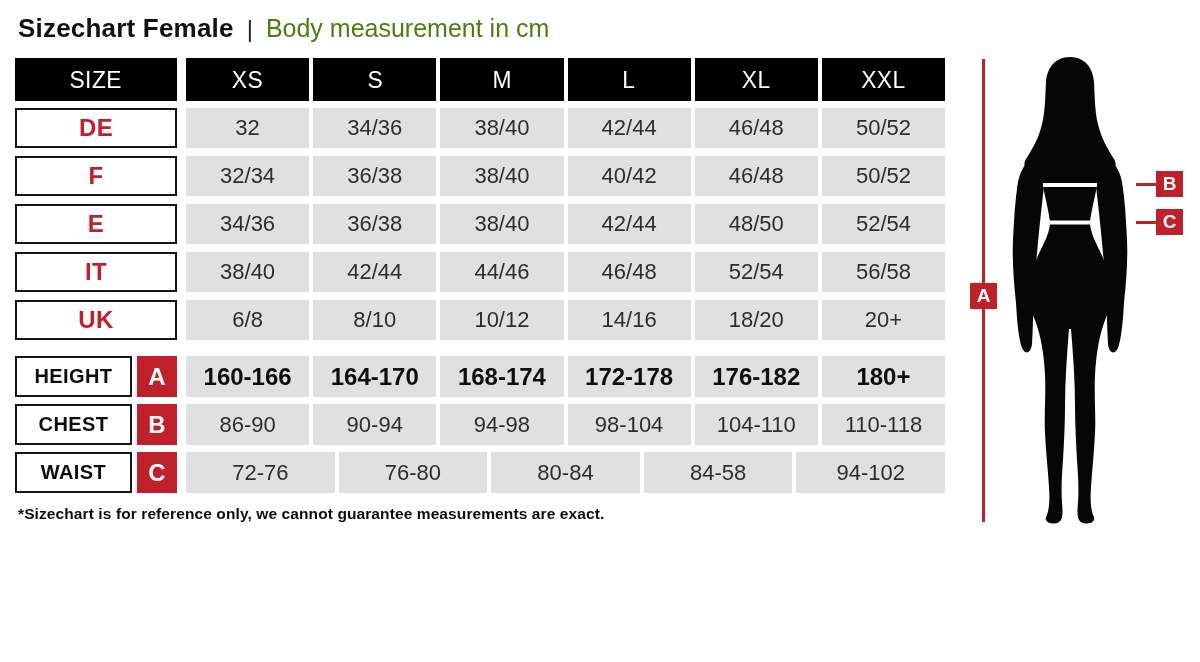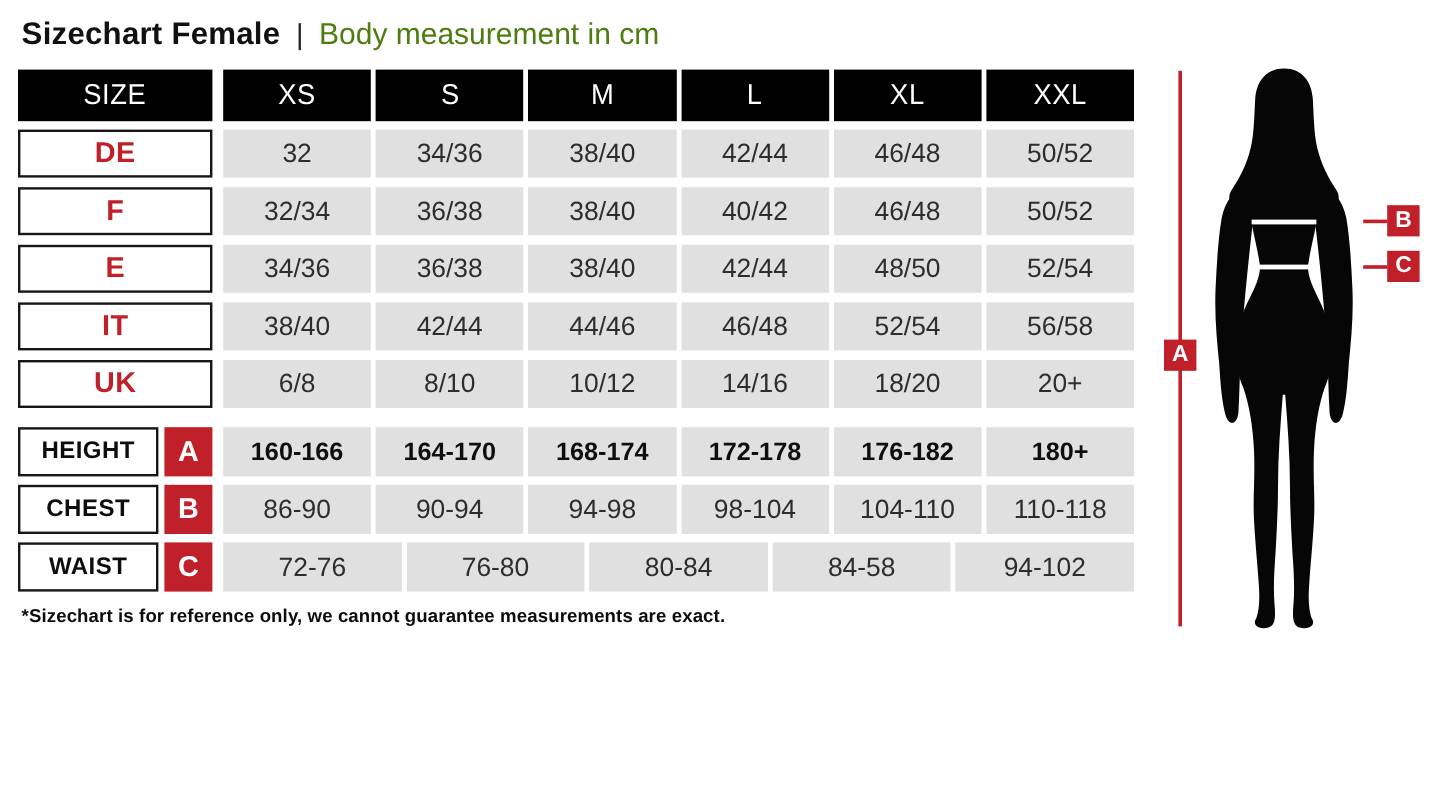--- a/index.html
+++ b/index.html
@@ -47,21 +47,21 @@
     flex: 1; background: #fff; border: 2px solid #161616;
     display: flex; align-items: center; justify-content: center;
     color: #0d0d0d; font-size: 20px; font-weight: bold; letter-spacing: 0.4px;
     margin-right: 5px;
   }
   .marker-box {
     flex: 0 0 40px; background: var(--accent); color: #fff;
     display: flex; align-items: center; justify-content: center;
     font-size: 24px; font-weight: bold;
   }
-  .val-bold { font-weight: bold; color: #0e0e0e; font-size: 21px; }
+  .val-bold { font-weight: bold; color: #0e0e0e; font-size: 24px; }
 
   
   .footnote {
     position: absolute; left: 18px; top: 505px;
     font-size: 15.5px; font-weight: bold; color: #0c0c0c; letter-spacing: 0.1px;
   }
 
   
   .figure-area { position: absolute; left: 965px; top: 50px; width: 235px; height: 490px; }
   .a-line { position: absolute; left: 17px; top: 9px; width: 3px; height: 463px; background: var(--accent); }

